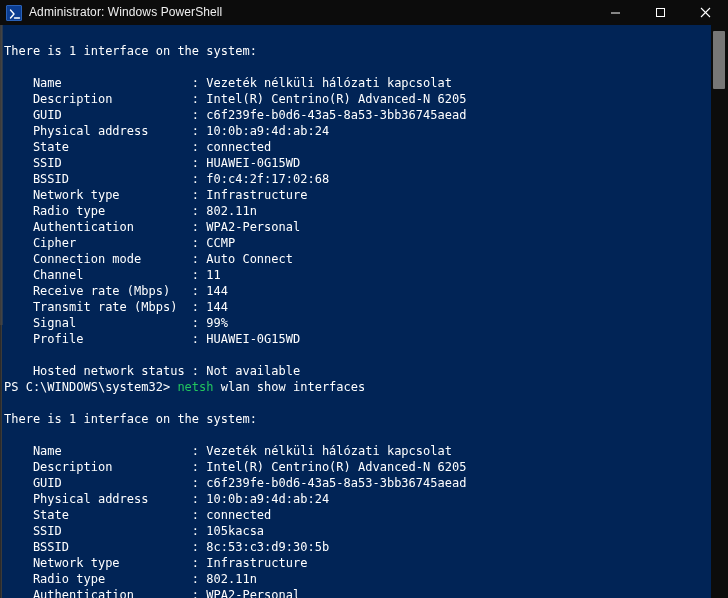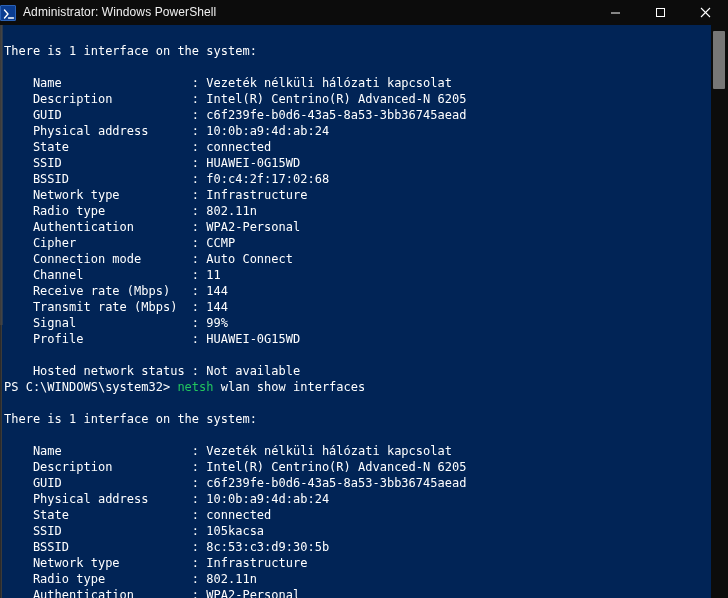--- a/index.html
+++ b/index.html
@@ -22,20 +22,21 @@
     display: flex;
     flex-direction: column;
   }
   
   .titlebar {
     height: 25px;
     min-height: 25px;
     background: #0c0c0c;
     display: flex;
     align-items: center;
+    padding-left: 6px;
     box-sizing: border-box;
     user-select: none;
   }
   .ps-icon {
     width: 16px;
     height: 16px;
     background: #0b3d91;
     border: 1px solid #2a62b8;
     border-radius: 1px;
     box-sizing: border-box;

